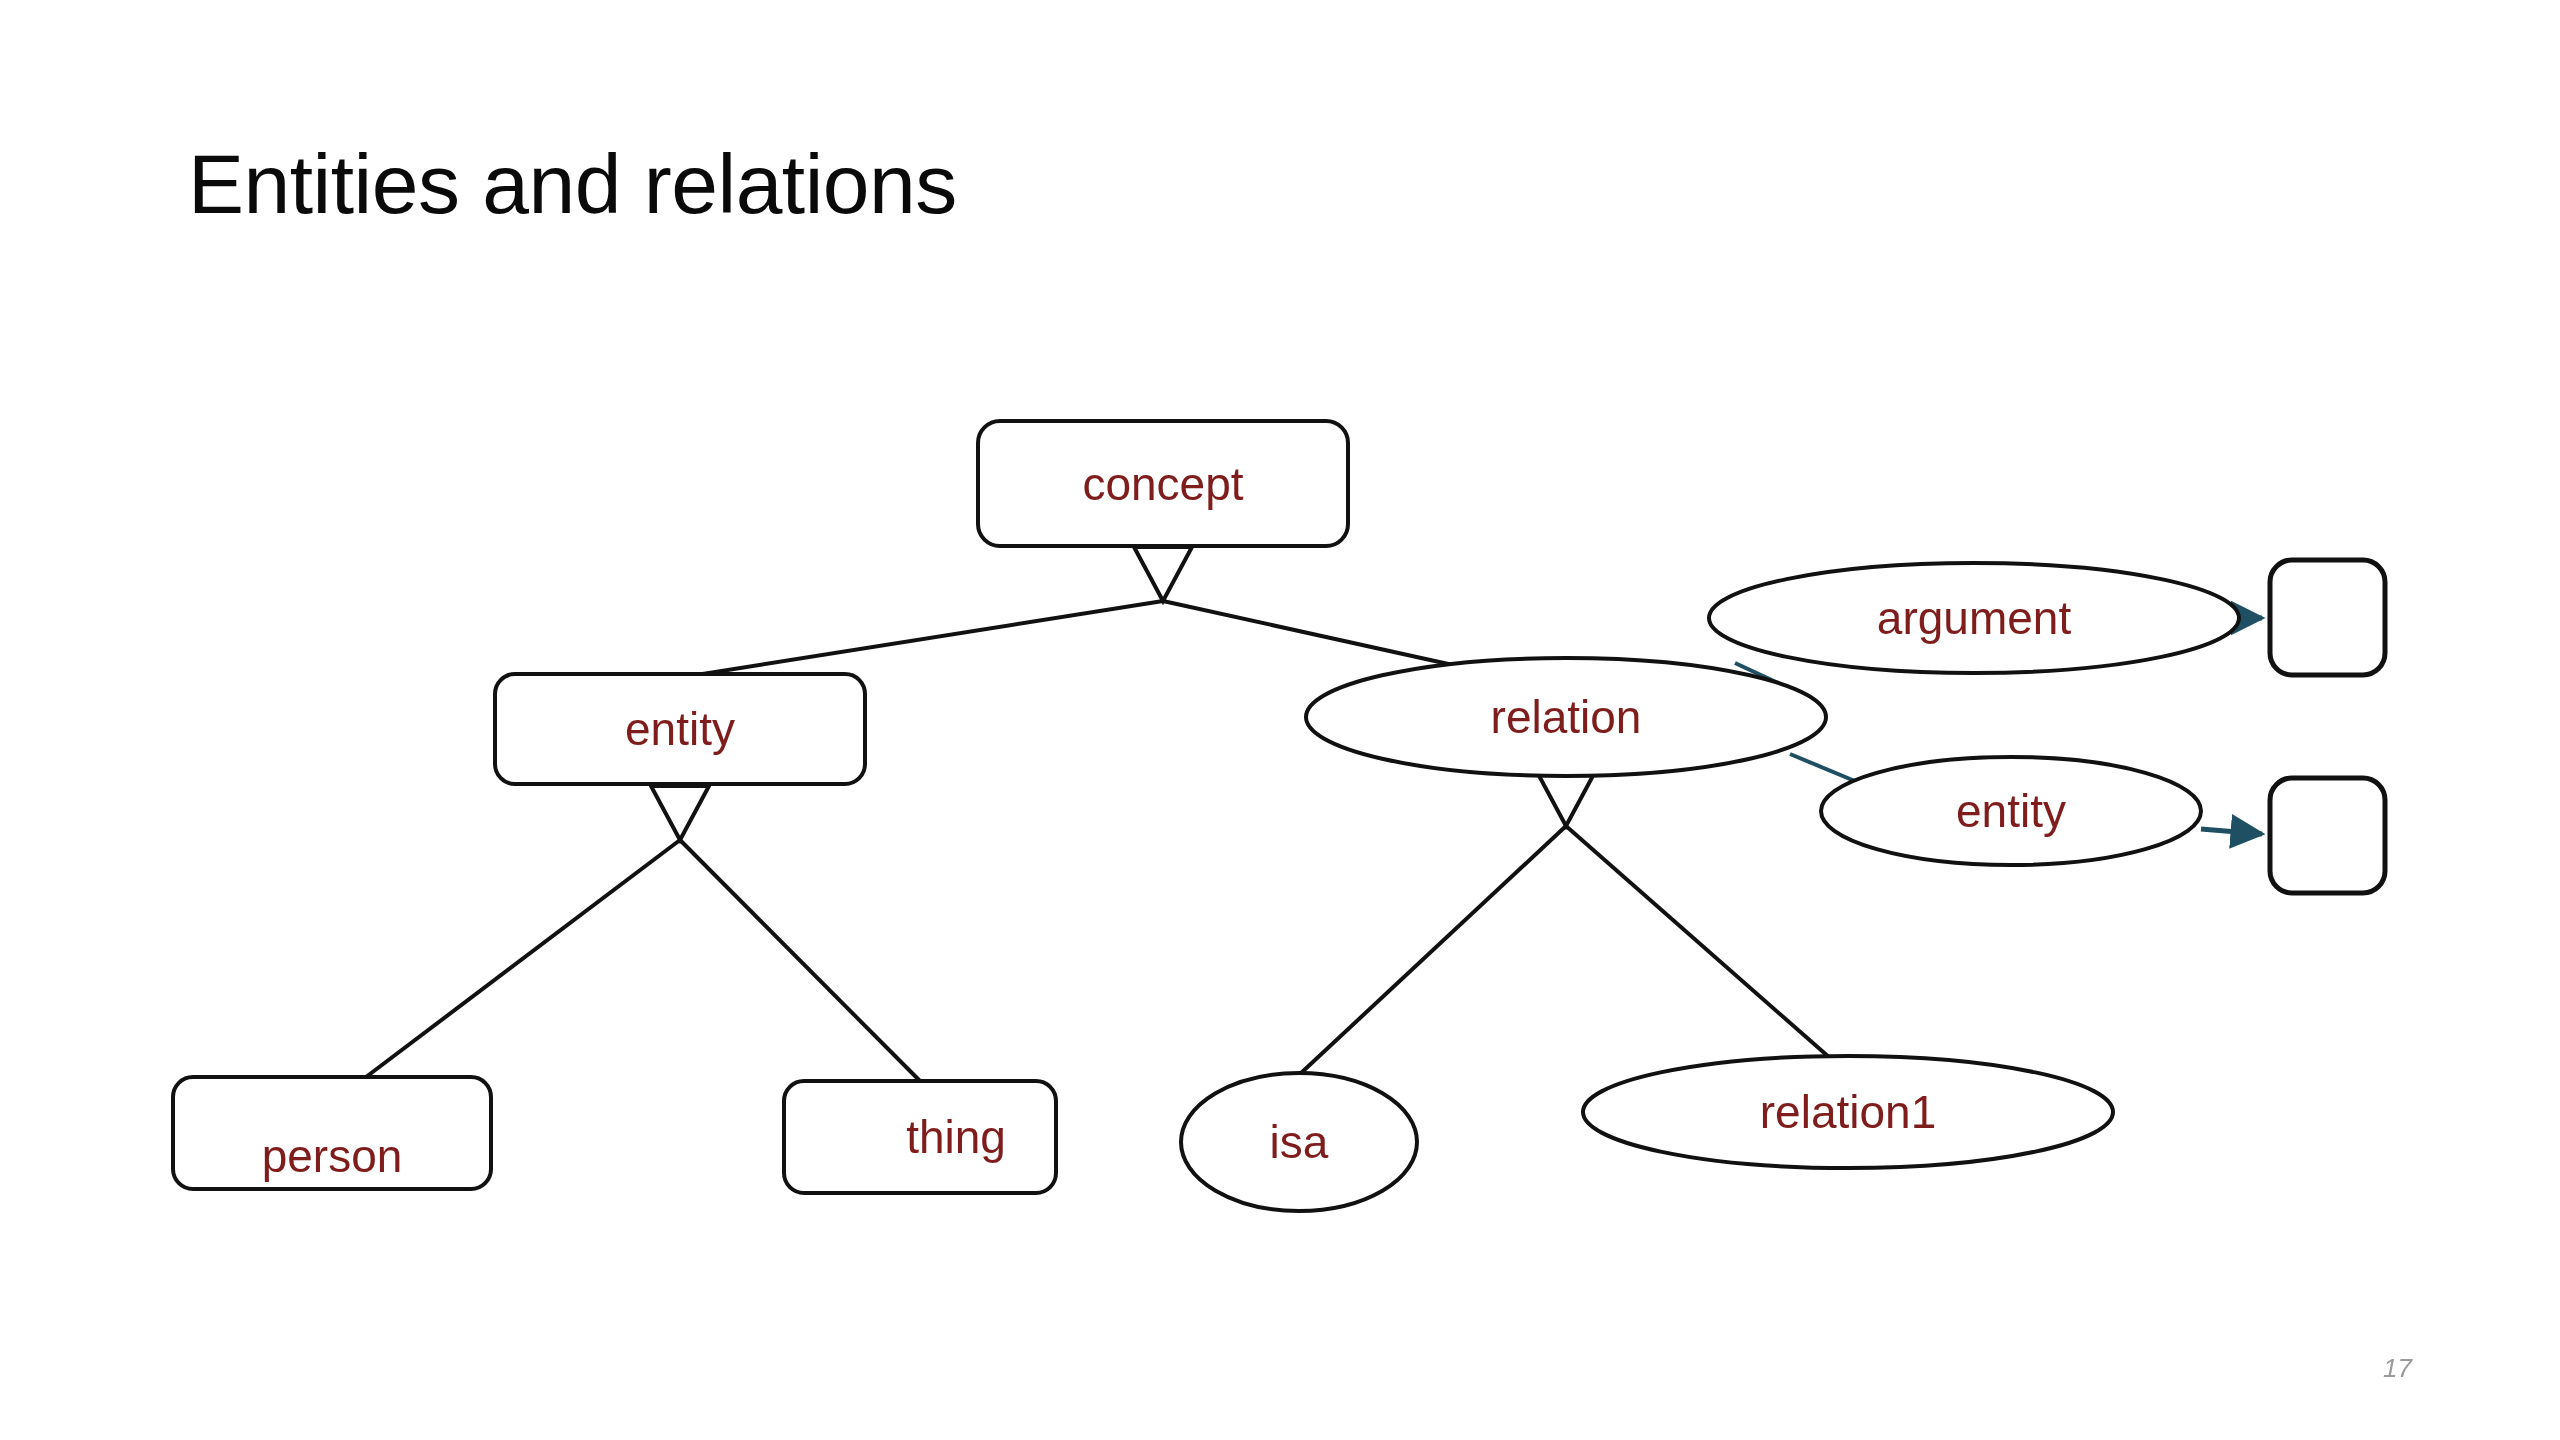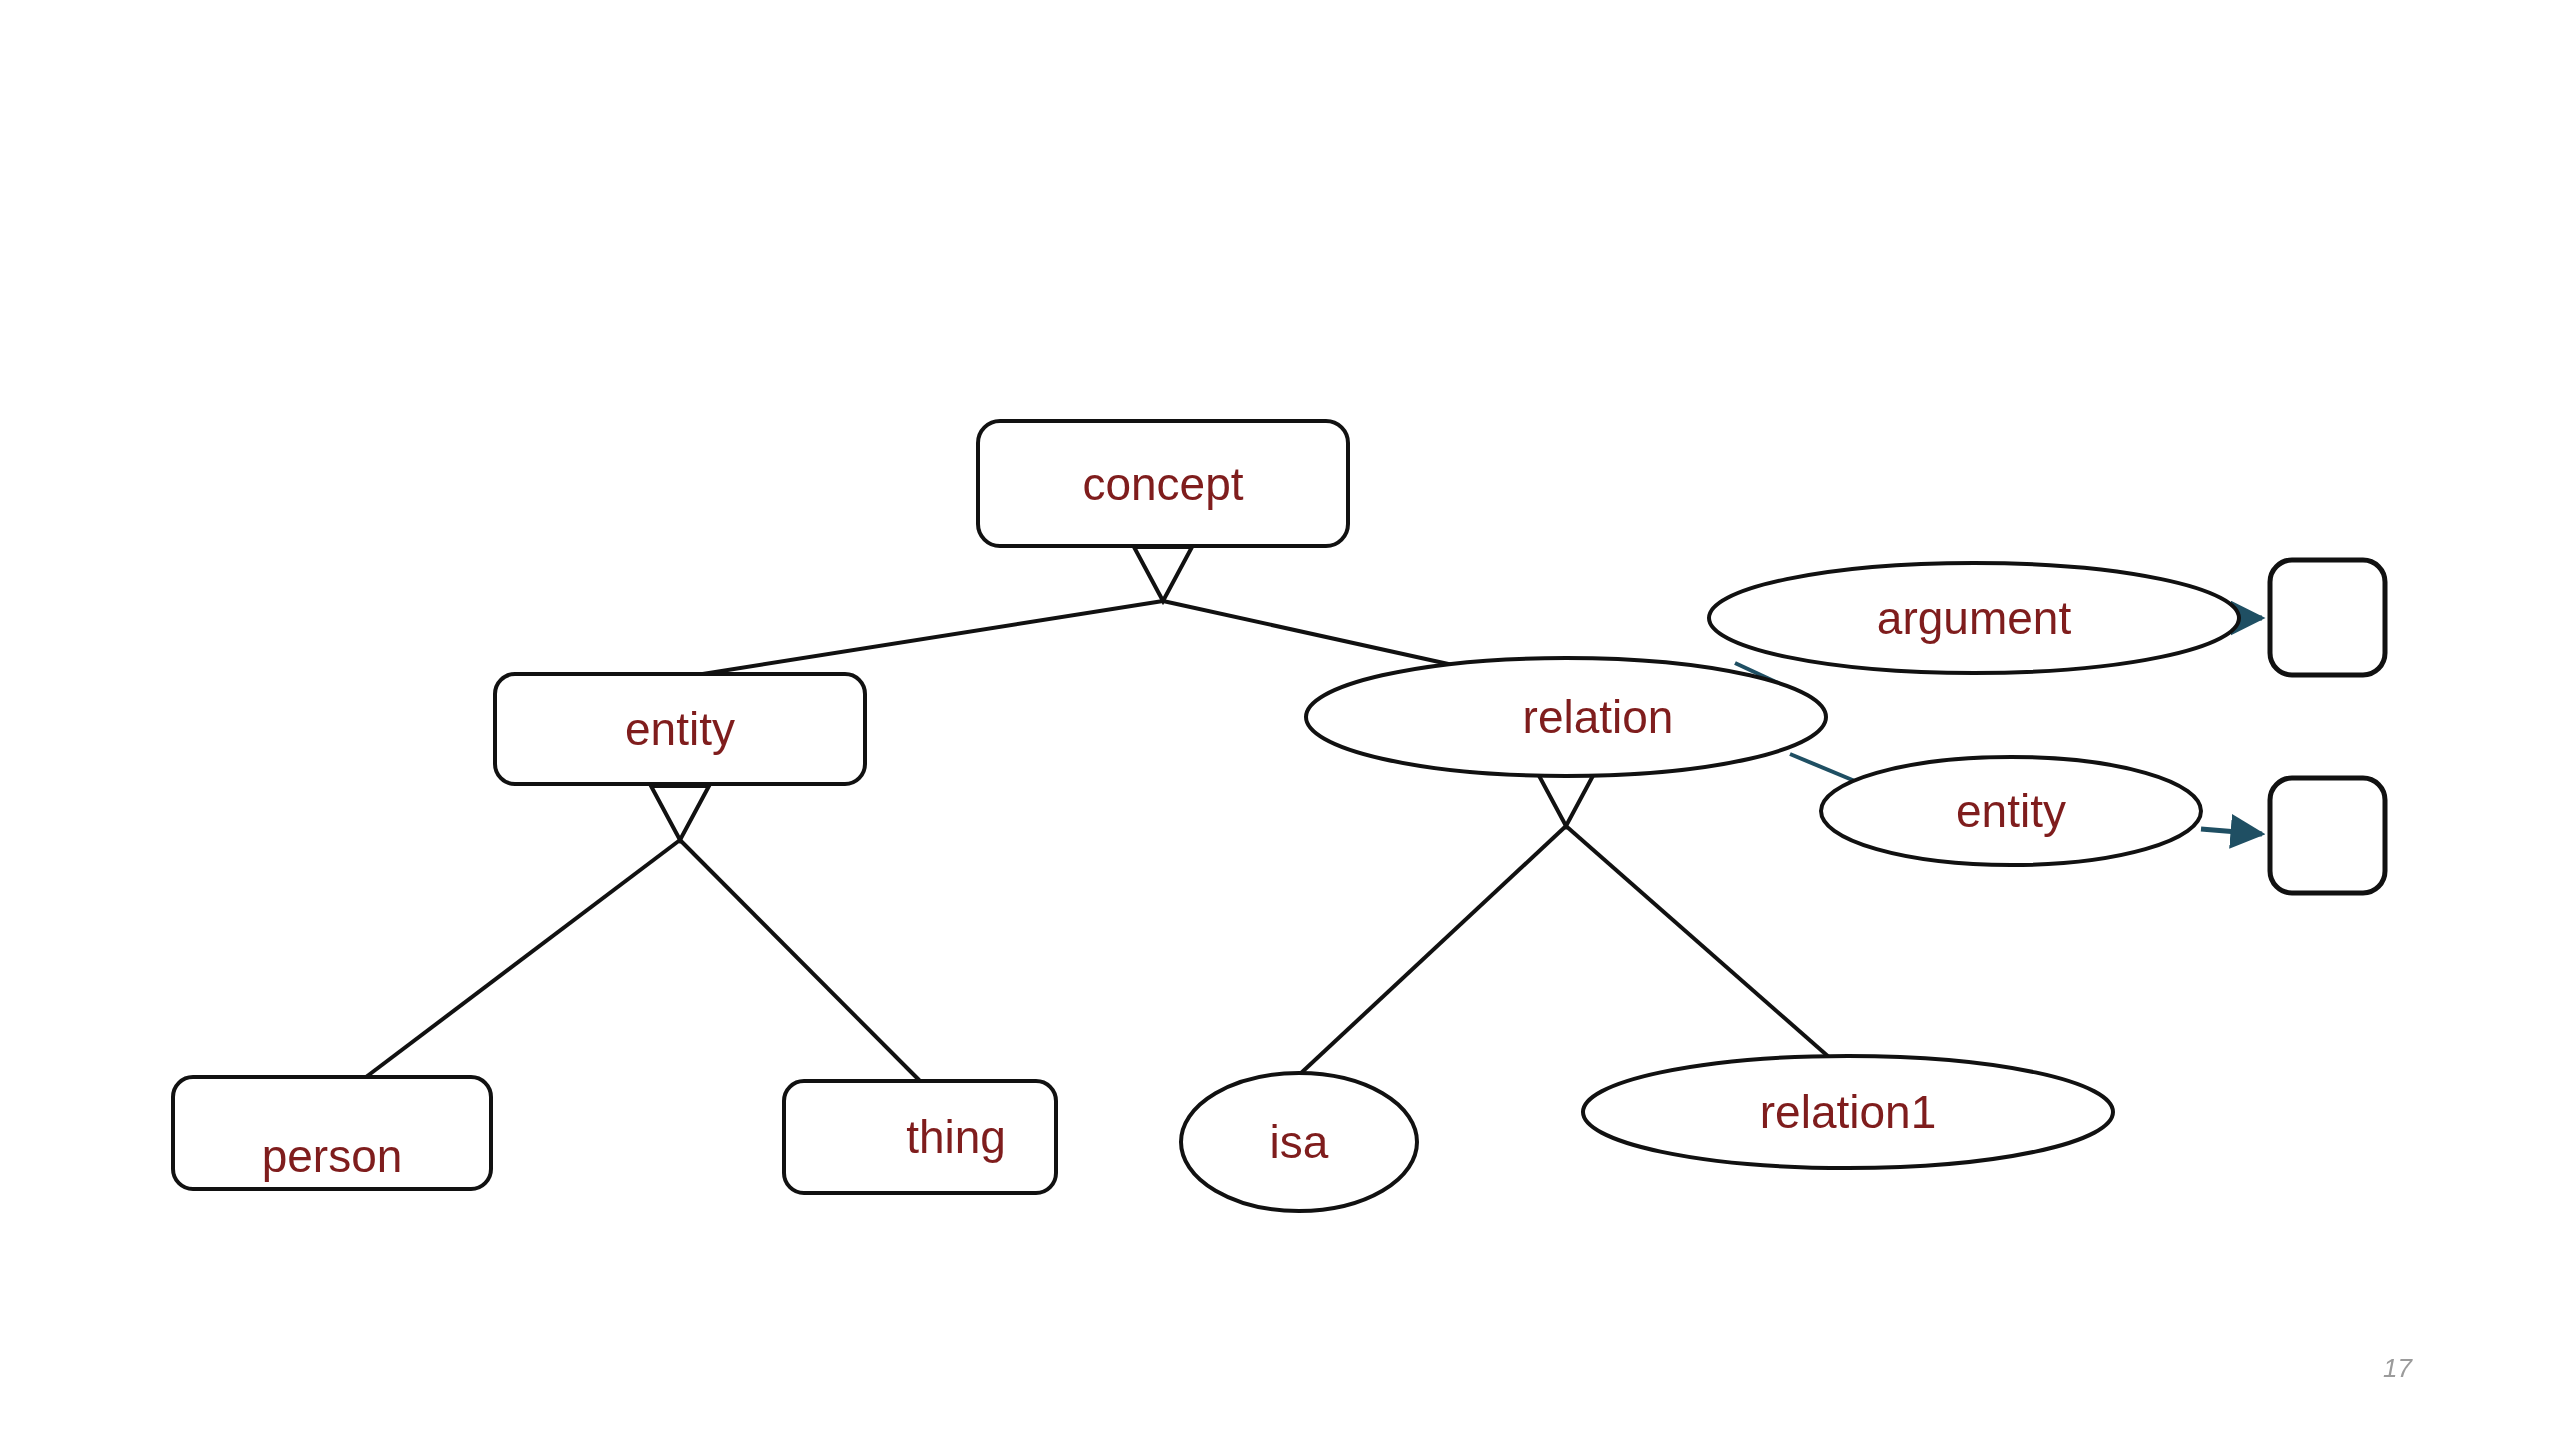--- a/index.html
+++ b/index.html
@@ -60,20 +60,21 @@
     white-space: nowrap;
     font-weight: 400;
     pointer-events: none;
   }
 </style>
 </head>
 <body>
 
 <div id="slide">
 
+  <div id="slide-title">Entities and relations</div>
 
   <svg id="diagram" viewBox="0 0 2560 1440" xmlns="http://www.w3.org/2000/svg">
 
     <defs>
       <marker id="teal-arrow" viewBox="0 0 10 10" refX="9" refY="5" markerWidth="7" markerHeight="7" orient="auto-start-reverse">
         <path d="M 0 0 L 10 5 L 0 10 z" fill="#1f4f63"></path>
       </marker>
     </defs>
 
     <g>
@@ -120,21 +121,21 @@
     <ellipse cx="1848" cy="1112" rx="265" ry="56" fill="#ffffff" stroke="#111111" stroke-width="4"></ellipse>
 
     <rect x="2270" y="560" width="115" height="115" rx="22" ry="22" fill="#ffffff" stroke="#111111" stroke-width="5"></rect>
     <rect x="2270" y="778" width="115" height="115" rx="22" ry="22" fill="#ffffff" stroke="#111111" stroke-width="5"></rect>
   </svg>
 
   <div class="node-label" style="left:1163px; top:484px;">concept</div>
 
   <div class="node-label" style="left:680px; top:729px;text-align:center;">entity</div>
 
-  <div class="node-label" style="left:1566px; top:717px;margin-left:32px;">relation</div>
+  <div class="node-label" style="left:1566px; top:717px;">relation</div>
 
   <div class="node-label" style="left:1974px; top:618px;">argument</div>
 
   <div class="node-label" style="left:2011px; top:811px;">entity</div>
 
   <div class="node-label" style="left:332px; top:1133px;margin-top:23px;">person</div>
 
   <div class="node-label" style="left:956px; top:1137px;">thing</div>
 
   <div class="node-label" style="left:1299px; top:1142px;">isa</div>

